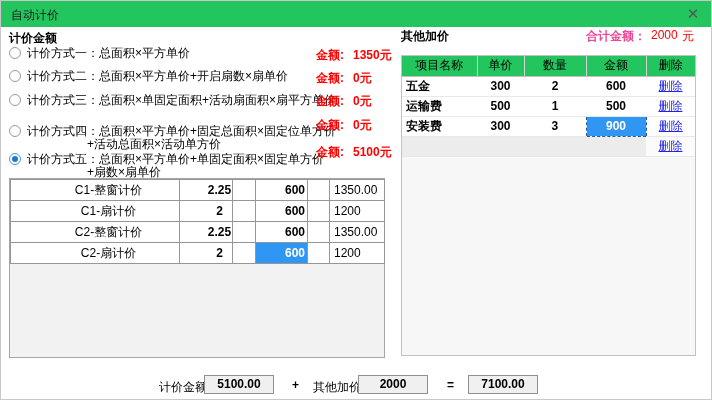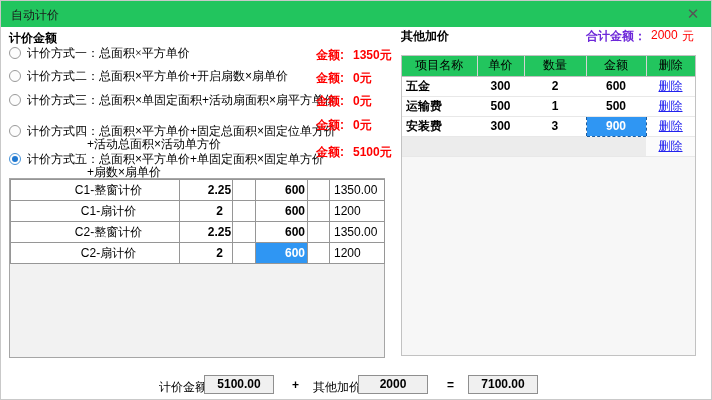--- a/index.html
+++ b/index.html
@@ -66,21 +66,21 @@
 
 <div class="dialog">
 
   <div class="titlebar">
     <span class="title">自动计价</span>
     <span class="close-btn">✕</span>
   </div>
 
   <div class="sec-h" style="left:8px;top:29px;">计价金额</div>
 
-  <div class="opt" style="top:46px;font-family:Liberation Serif, serif;">
+  <div class="opt" style="top:46px;">
     <span class="radio"></span><span>计价方式一：总面积×平方单价</span>
   </div>
   <div class="amt" style="top:46px;">
     <span>金额:</span>
     <span class="amt-v">1350元</span>
   </div>
 
   <div class="opt" style="top:69px;">
     <span class="radio"></span><span>计价方式二：总面积×平方单价+开启扇数×扇单价</span>
   </div>
@@ -156,21 +156,21 @@
         <td>×</td>
         <td class="num selcell">600</td>
         <td>=</td>
         <td class="res">1200</td>
       </tr>
     </tbody>
       </table>
   </div>
 
   <div class="sec-h" style="left:400px;top:27px;">其他加价</div>
-  <div class="sec-h" style="left:585px;top:27px;color:#6d28d9;">合计金额：</div>
+  <div class="sec-h" style="left:585px;top:27px;color:#ec4899;">合计金额：</div>
   <div style="position:absolute;left:650px;top:27px;color:#fe0000;">2000</div>
   <div style="position:absolute;left:681px;top:27px;color:#fe0000;">元</div>
 
   <div class="rgrid">
     <table class="rtable">
       <colgroup>
           <col style="width:75px">
           <col style="width:47px">
           <col style="width:62px">
                 <col style="width:60px">

